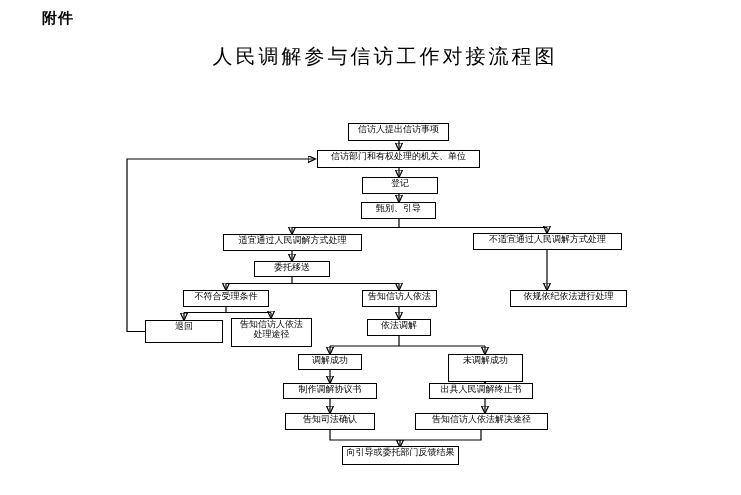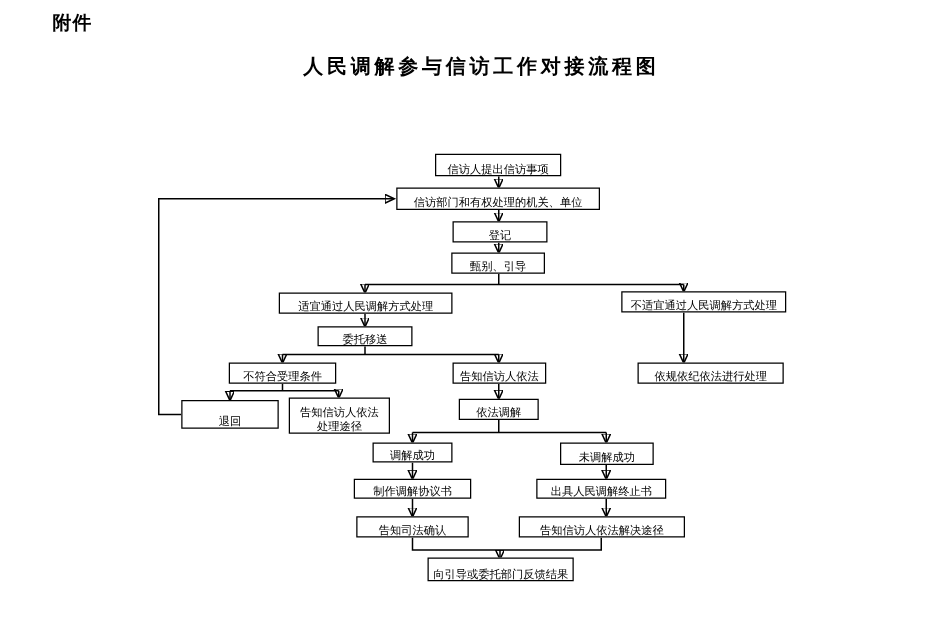--- a/index.html
+++ b/index.html
@@ -17,33 +17,33 @@
     font-family: "Liberation Sans", "DejaVu Sans", sans-serif;
     font-size: 15px;
     font-weight: bold;
     letter-spacing: 1px;
     margin-left: 28px;
   }
   .title {
     position: absolute;
     left: 200px; top: 43px; width: 370px;
     text-align: center;
-    font-size: 16px;
-    font-weight: bold;
+    font-size: 20px;
+    font-weight: normal;
     letter-spacing: 3px;
     white-space: nowrap;
   }
   .flow-node {
     position: absolute;
     background: #ffffff;
     border: 1.5px solid #000000;
     display: flex;
     flex-direction: column;
     align-items: center;
-    justify-content: flex-end;
+    justify-content: flex-start;
     font-size: 9px;
     line-height: 1.15;
     text-align: center;
     white-space: nowrap;
     z-index: 2;
   }
   svg.connectors {
     position: absolute;
     left: 0; top: 0;
     width: 741px; height: 495px;
@@ -112,40 +112,40 @@
   </div>
 <div class="flow-node" style="left:254px;top:261px;width:76px;height:16px">
     <span>委托移送</span>
   </div>
 <div class="flow-node" style="left:183px;top:290px;width:86px;height:17px">
     <span>不符合受理条件</span>
   </div>
 <div class="flow-node" style="left:362px;top:290px;width:75px;height:17px">
     <span>告知信访人依法</span>
   </div>
-<div class="flow-node" style="left:497px;top:233px;width:132px;height:17px">
+<div class="flow-node" style="left:473px;top:233px;width:149px;height:17px">
     <span>不适宜通过人民调解方式处理</span>
   </div>
 <div class="flow-node" style="left:510px;top:290px;width:117px;height:17px">
     <span>依规依纪依法进行处理</span>
   </div>
 <div class="flow-node" style="left:145px;top:320px;width:78px;height:23px">
     <span>退回</span>
   </div>
 <div class="flow-node" style="left:231px;top:318px;width:81px;height:29px">
     <span>告知信访人依法</span>
     <span>处理途径</span>
   </div>
 <div class="flow-node" style="left:367px;top:319px;width:64px;height:17px">
     <span>依法调解</span>
   </div>
 <div class="flow-node" style="left:298px;top:354px;width:64px;height:16px">
     <span>调解成功</span>
   </div>
-<div class="flow-node" style="left:448px;top:354px;width:75px;height:18px">
+<div class="flow-node" style="left:448px;top:354px;width:75px;height:28px">
     <span>未调解成功</span>
   </div>
 <div class="flow-node" style="left:283px;top:383px;width:94px;height:16px">
     <span>制作调解协议书</span>
   </div>
 <div class="flow-node" style="left:429px;top:383px;width:104px;height:16px">
     <span>出具人民调解终止书</span>
   </div>
 <div class="flow-node" style="left:285px;top:413px;width:90px;height:17px">
     <span>告知司法确认</span>

